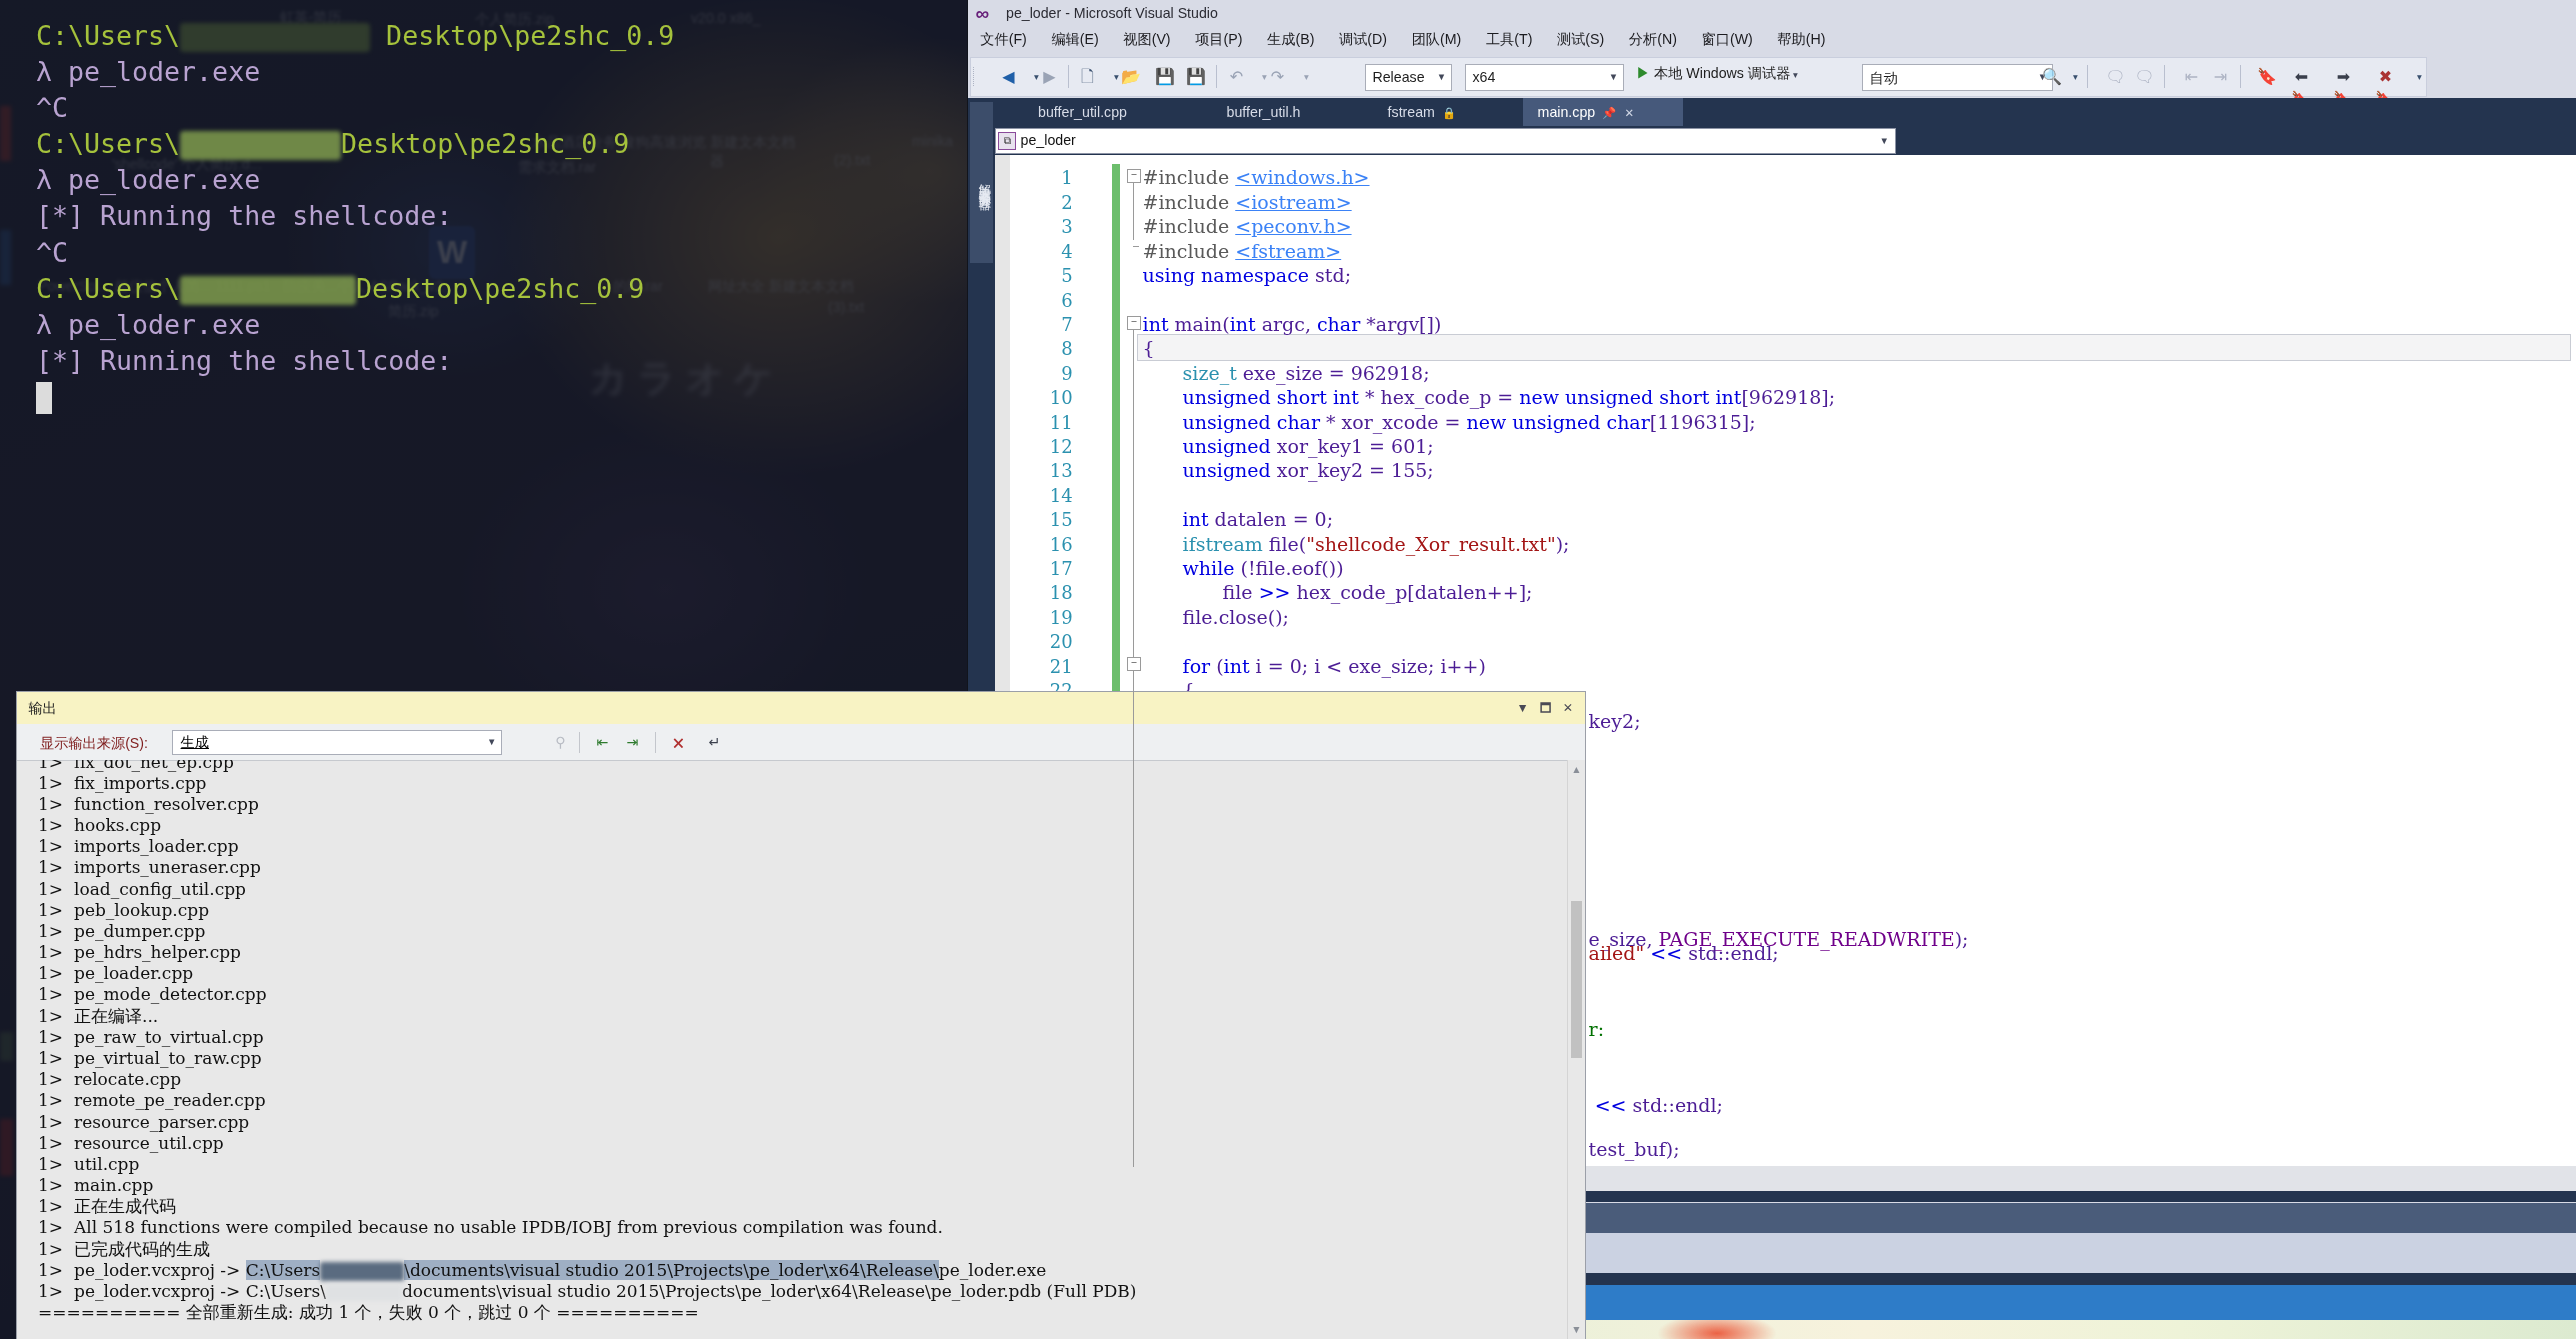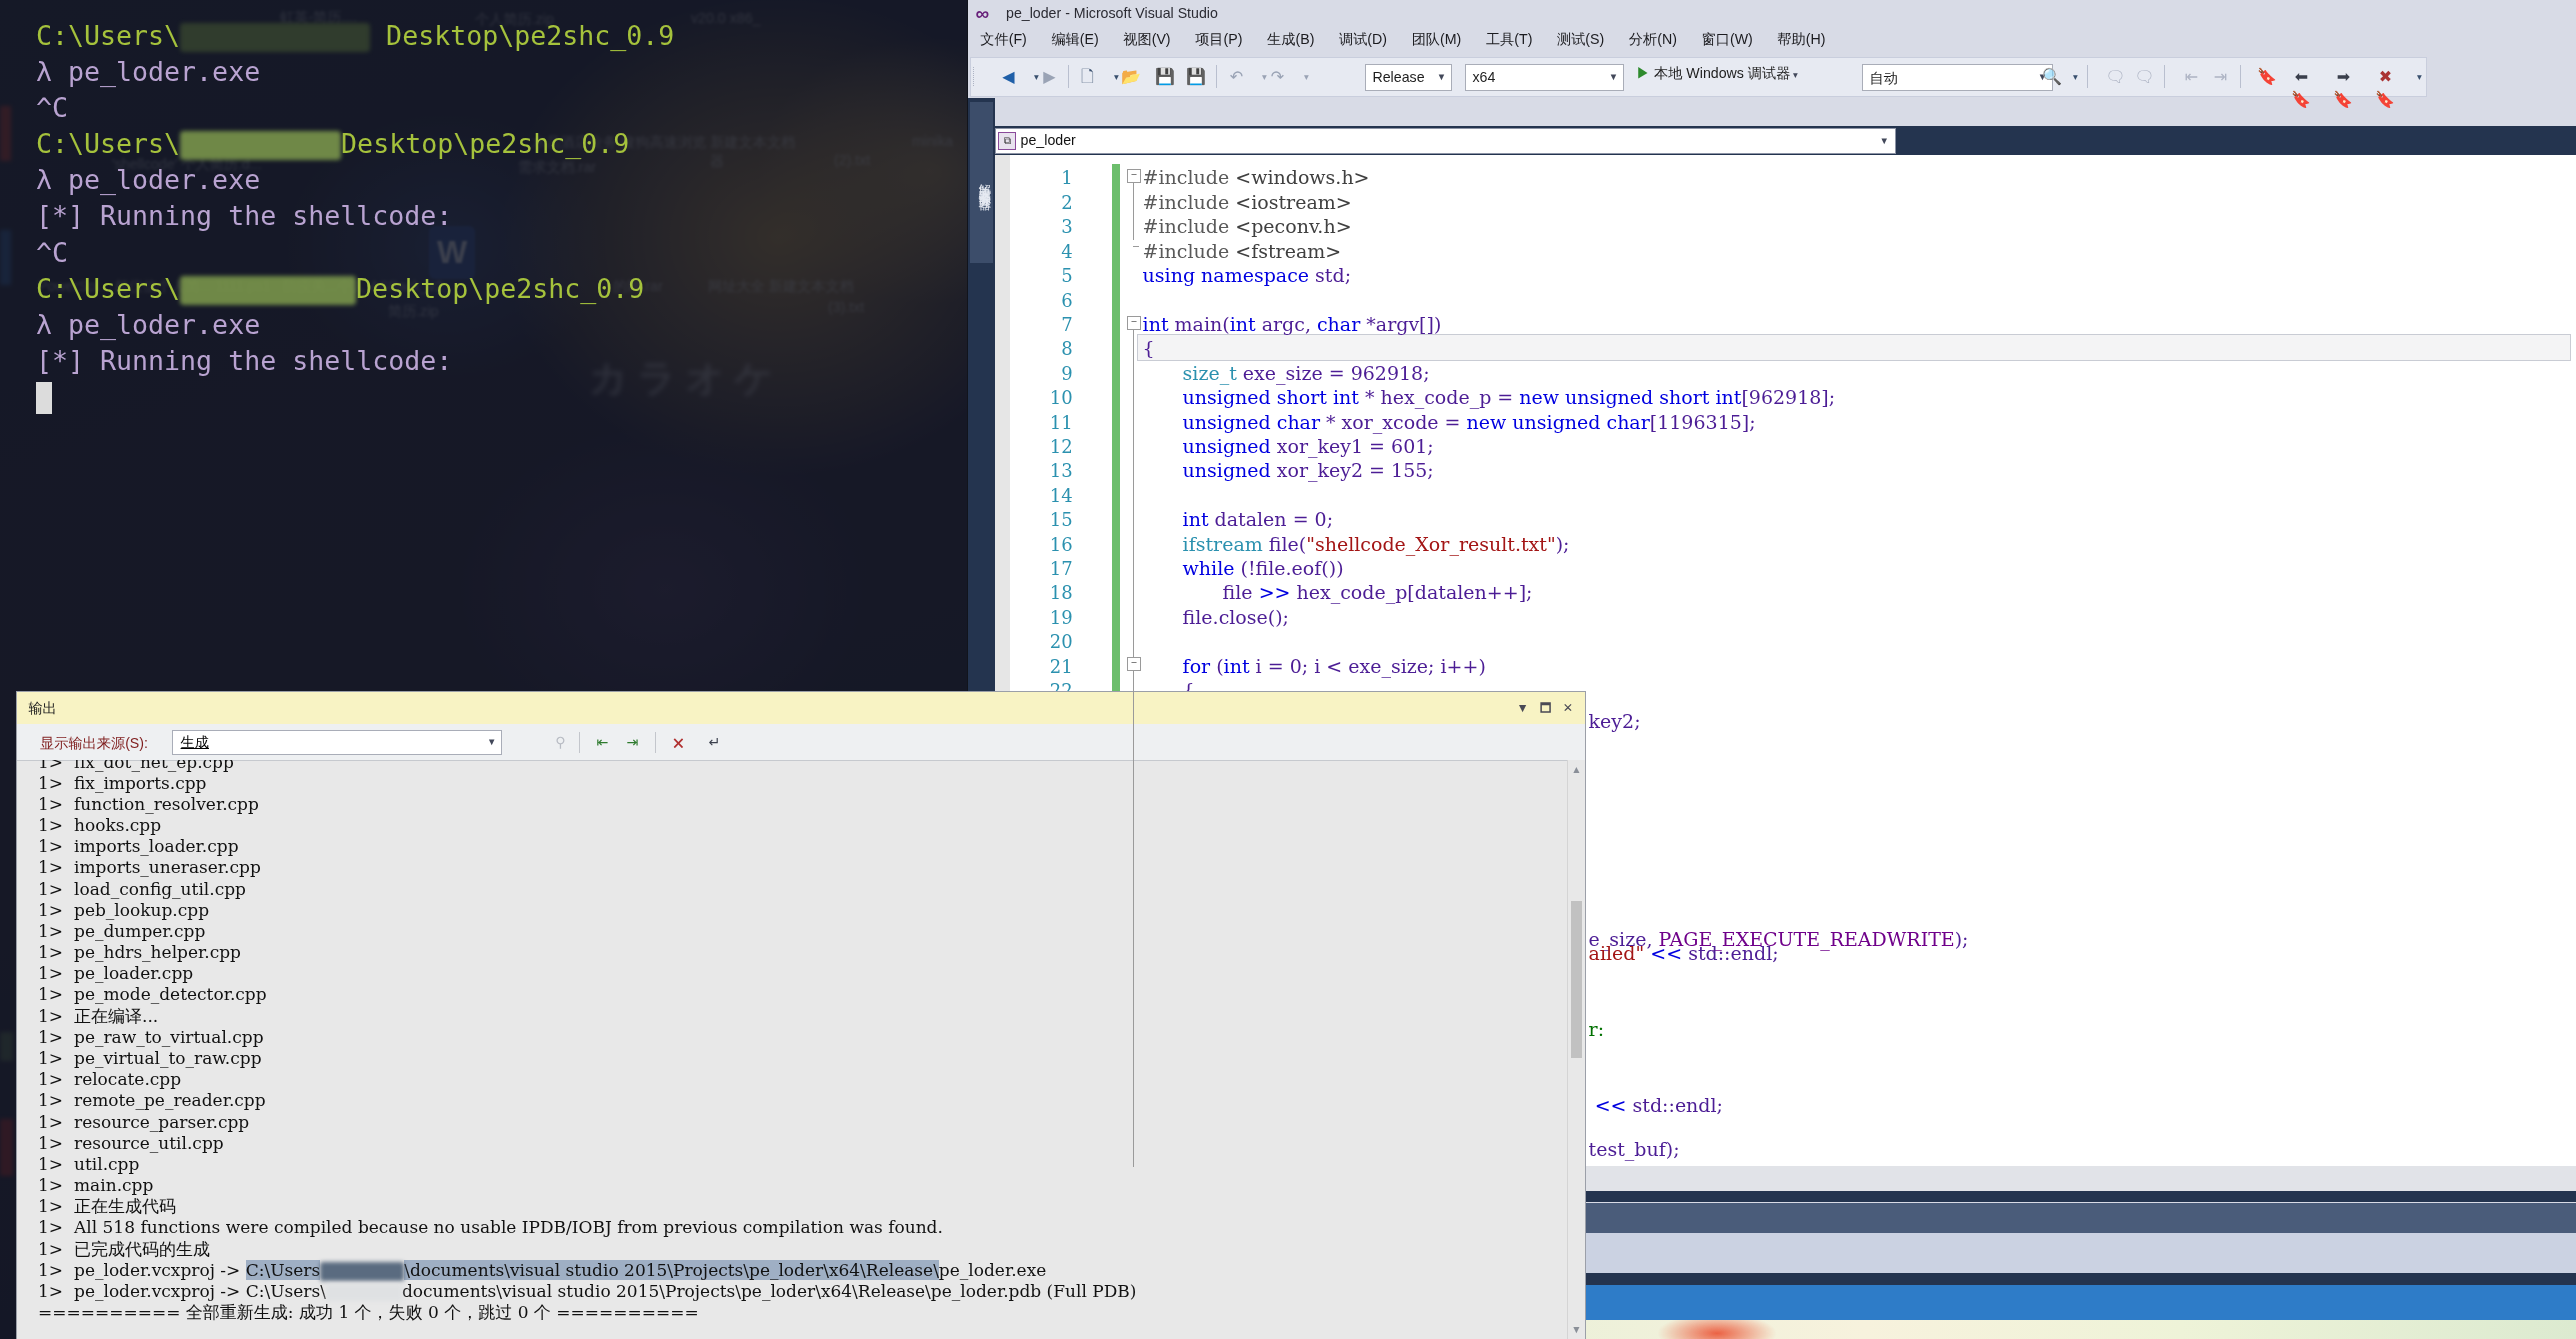--- a/index.html
+++ b/index.html
@@ -69,21 +69,21 @@
   #editor{position:absolute;left:26.6px;top:155px;right:0;height:1012px;background:#fff;overflow:hidden;}
   #indicator-margin{position:absolute;left:0;top:0;width:15px;height:100%;background:#e6e6e6;}
   .code-row{position:absolute;left:0;white-space:pre;font-family:"DejaVu Serif",serif;font-size:19px;line-height:25px;}
   .lnum{position:absolute;left:17px;width:61px;text-align:right;color:#2b91af;font-family:"DejaVu Serif",serif;font-size:18px;line-height:25px;}
   #changebar{position:absolute;left:117px;top:8.5px;width:8.5px;height:528px;background:#6cbe6c;}
   .fold-box{position:absolute;left:132px;width:12.3px;height:12.3px;border:0.9px solid #9a9a9a;background:#fff;
     font-size:10.4px;line-height:10.4px;text-align:center;color:#555;z-index:3;}
   .fold-line{position:absolute;left:138px;width:0.9px;background:#9a9a9a;z-index:2;}
   .fold-foot{position:absolute;left:138px;width:6.6px;height:0.9px;background:#9a9a9a;z-index:2;}
   #cur-line{position:absolute;left:142px;right:5.7px;height:25px;background:#f4f4f5;border:0.9px solid #c9ccd4;}
-  .tk-kw{color:#0000e0;} .tk-type{color:#2b91af;} .tk-str{color:#a31515;} .tk-hdr{color:#404040;}
+  .tk-kw{color:#0000e0;} .tk-type{color:#2b91af;} .tk-str{color:#a31515;} .tk-hdr{color:#3b82f6;text-decoration:underline;}
   .tk-pp{color:#5a5a5a;} .tk-plain{color:#4c1d95;} .tk-op{color:#0000e0;} .tk-macro{color:#6f008a;} .tk-cmt{color:#007000;}
   .frag{position:absolute;white-space:pre;font-family:"DejaVu Serif",serif;font-size:19px;line-height:25px;}
 
   
   .band{position:absolute;left:26.6px;right:0;}
   #status-bar{position:absolute;left:0;right:0;top:1285px;height:35px;background:#2e7cc8;}
   #wallpaper-strip{position:absolute;left:26.6px;right:0;top:1320px;height:19px;
     background:
       radial-gradient(114px 38px at 114px 11.4px, rgba(140,95,60,.95), rgba(140,95,60,0) 75%),
       radial-gradient(85px 28.5px at 722px 13.3px, rgba(235,90,60,.95), rgba(235,90,60,0) 70%),
@@ -213,20 +213,26 @@
         <div class="tb-ico" style="left:1360px;color:#3a3f4c;">➡🔖</div>
         <div class="tb-ico" style="left:1402px;color:#a33;">✖🔖</div>
         <div class="tb-ico" style="left:1436px;font-size:9.5px;">▾</div>
       </div>
     </div>
 
     <div id="side-strip">
       <div id="side-tab">解决方案资源管理器</div>
     </div>
 
+    <div id="tabstrip">
+        <div class="doc-tab" style="left: 28.5px; width: 161px; box-sizing: border-box;"><span>buffer_util.cpp</span></div>
+        <div class="doc-tab" style="left: 217px; width: 144px; box-sizing: border-box;"><span>buffer_util.h</span></div>
+        <div class="doc-tab" style="left: 378px; width: 104px; box-sizing: border-box;"><span>fstream</span><span class="tab-glyph">🔒</span></div>
+        <div class="doc-tab active" style="left: 528px; width: 160px; box-sizing: border-box;"><span>main.cpp</span><span class="tab-glyph">📌</span><span class="tab-glyph">✕</span></div>
+      </div>
 
     <div id="navbar">
       <div class="nav-box" style="left:0;width:899px;">
         <span class="nav-ico">⧉</span>
         <span style="position:absolute;left:25px;top:2.8px;">pe_loder</span>
         <span style="position:absolute;right:5.7px;top:5.7px;font-size:9.5px;color:#42485a;">▼</span>
       </div>
     </div>
 
     <div id="editor">

